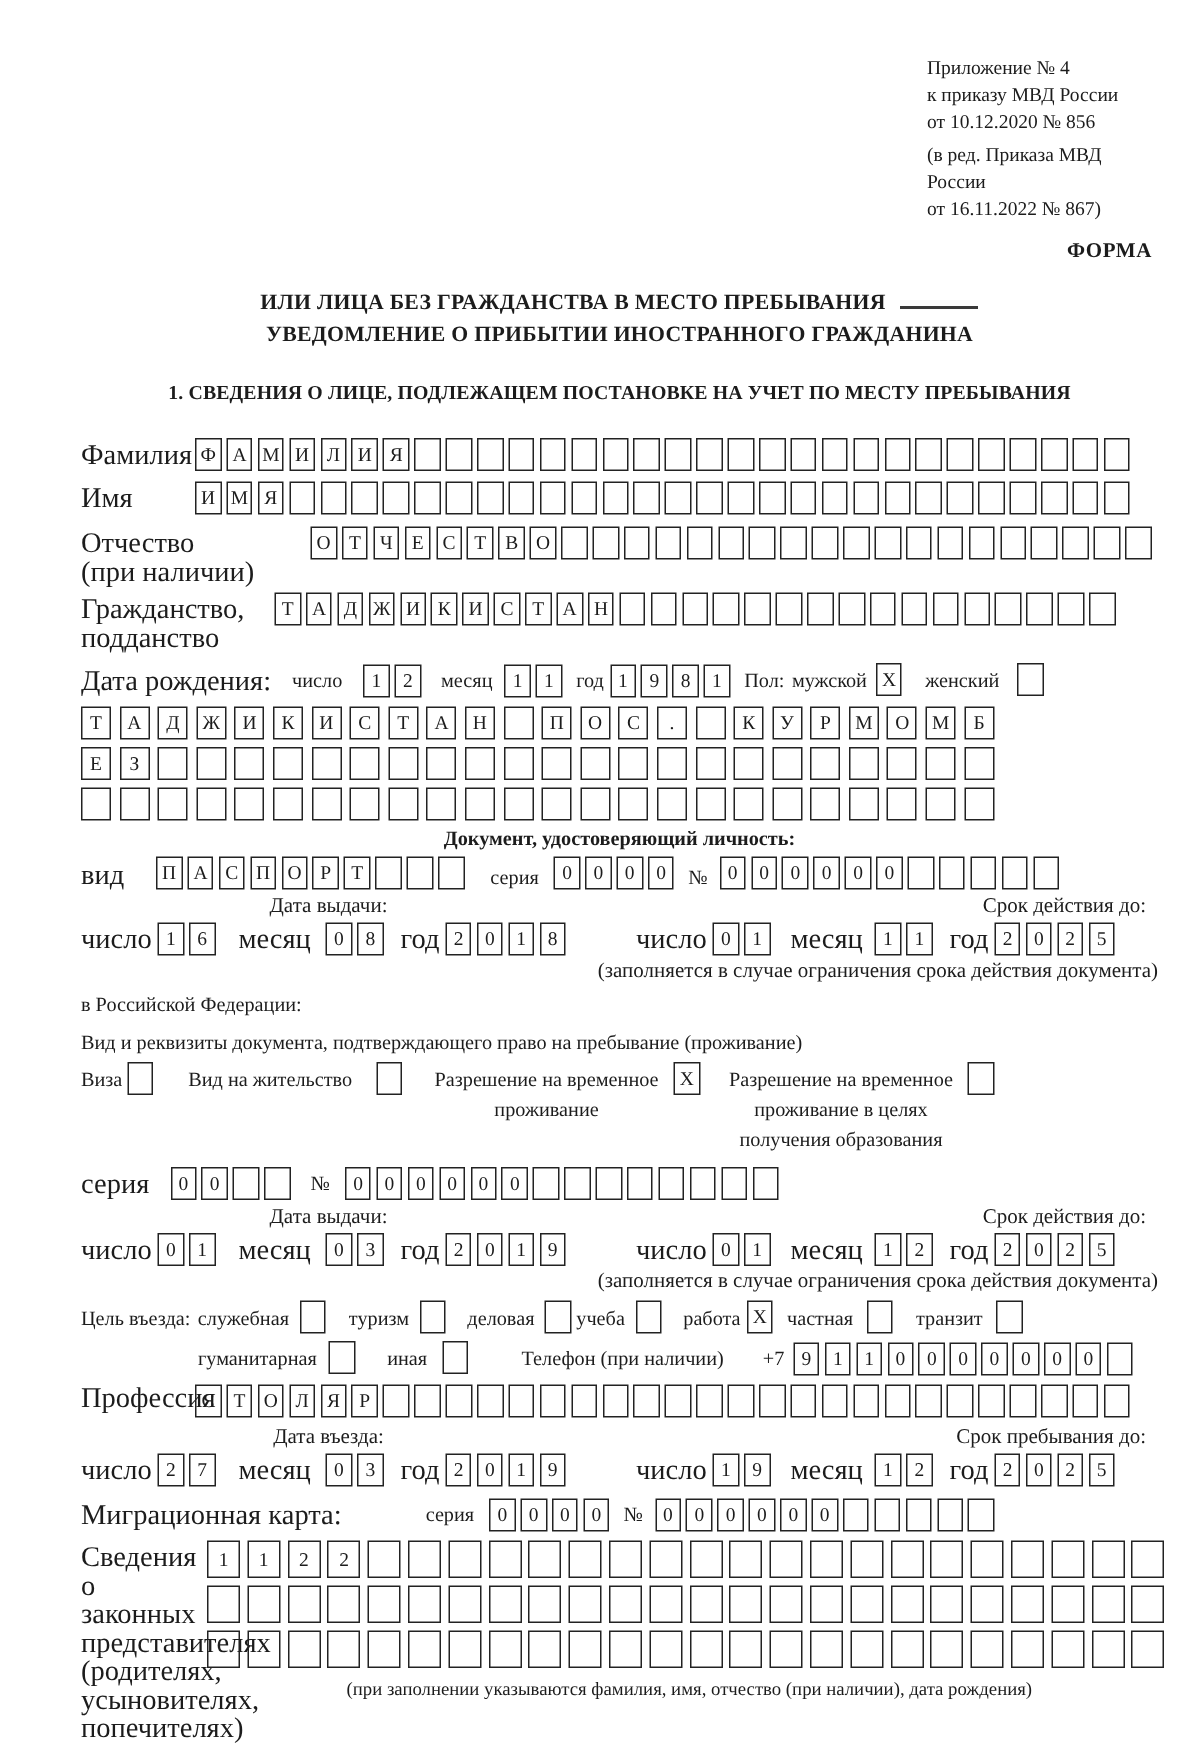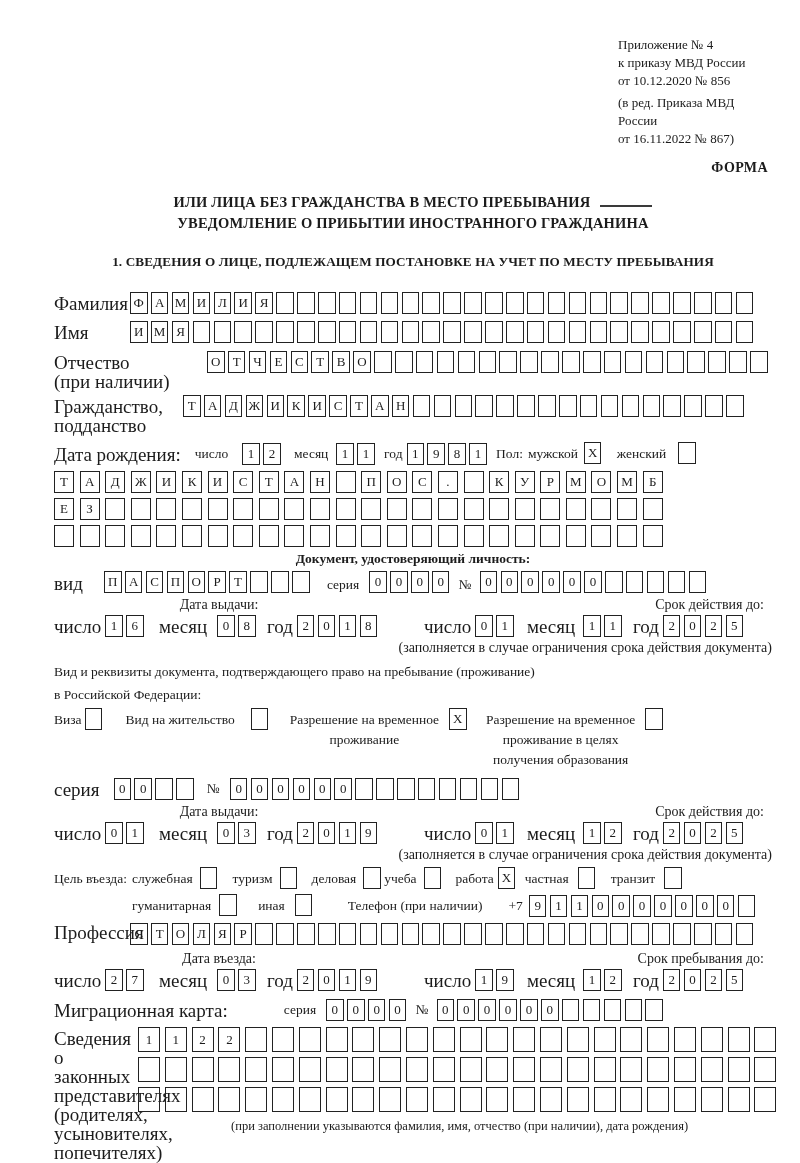--- a/index.html
+++ b/index.html
@@ -399,22 +399,22 @@
       <span class="cells">
           <span class="cell">2</span>
           <span class="cell">0</span>
           <span class="cell">2</span>
           <span class="cell">5</span>
         </span>
     </span>
   </div>
   <div class="fnote">(заполняется в случае ограничения срока действия документа)</div>
 
+  <div class="introline" style="margin-top:4px">в Российской Федерации:</div>
   <div class="introline">Вид и реквизиты документа, подтверждающего право на пребывание (проживание)</div>
-  <div class="introline" style="margin-top:4px">в Российской Федерации:</div>
 
   <div class="vrow">
     <span class="opt">
       <span>Виза</span>
       <span class="cells cbx" style="margin-left:3px">
           <span class="cell"></span>
         </span>
     </span>
     <span class="opt" style="margin-left:20px">
       <span>Вид на жительство</span>

